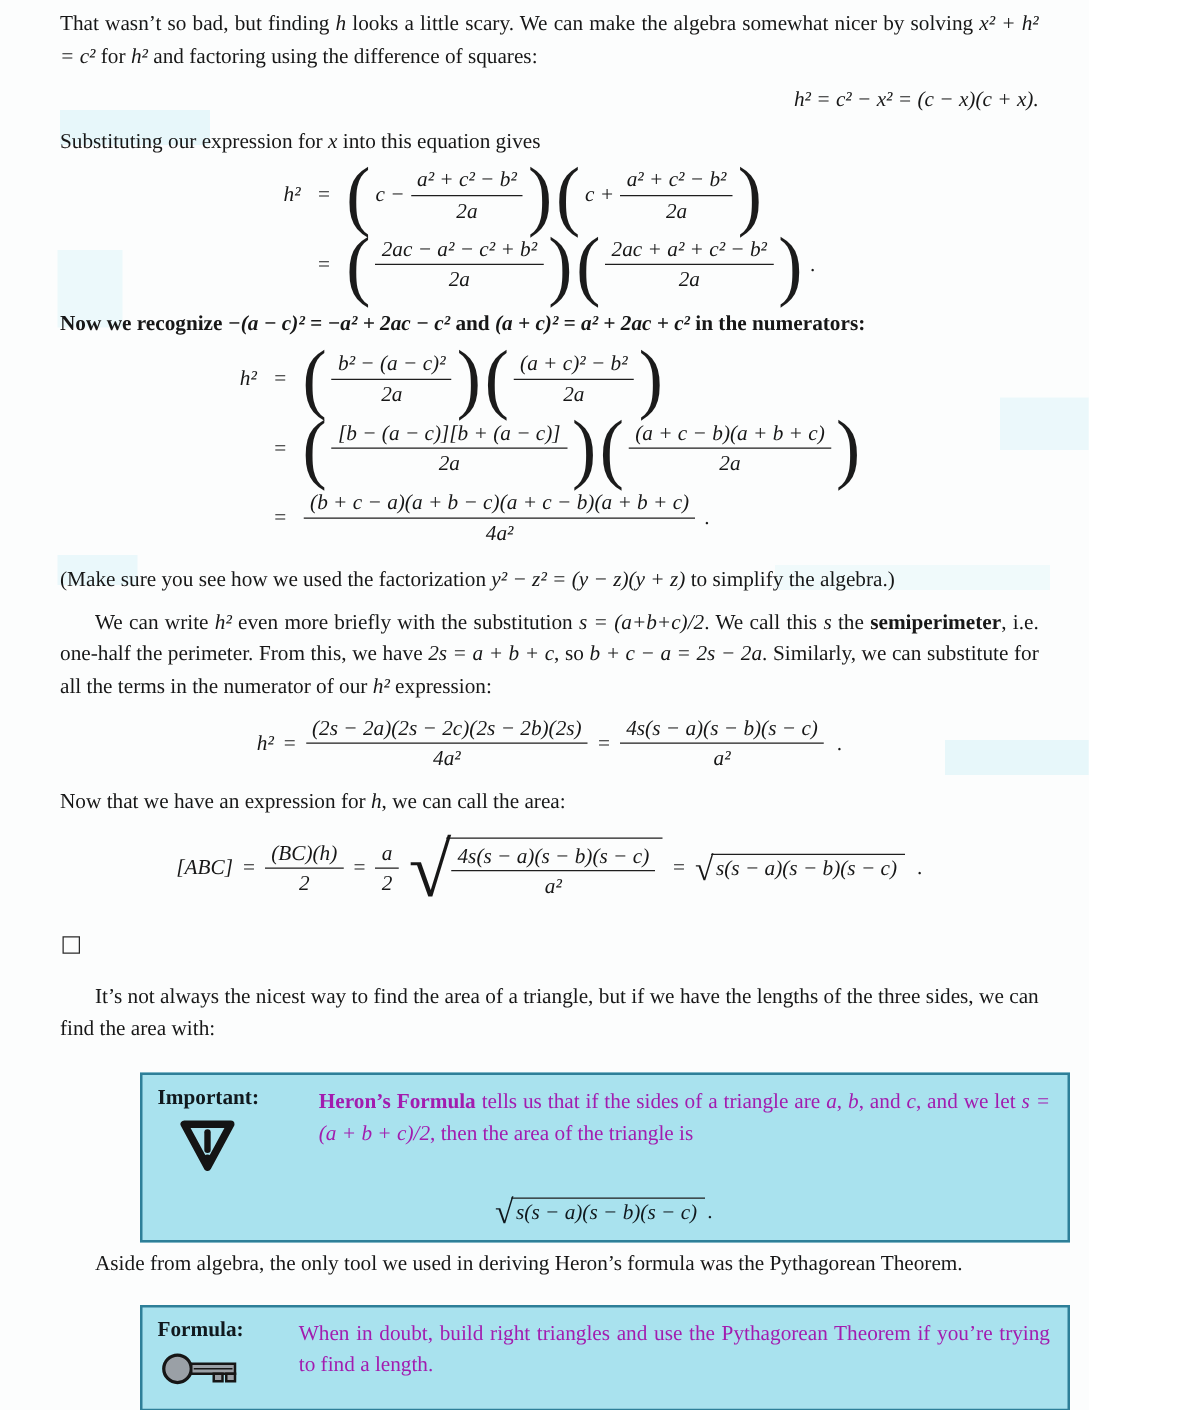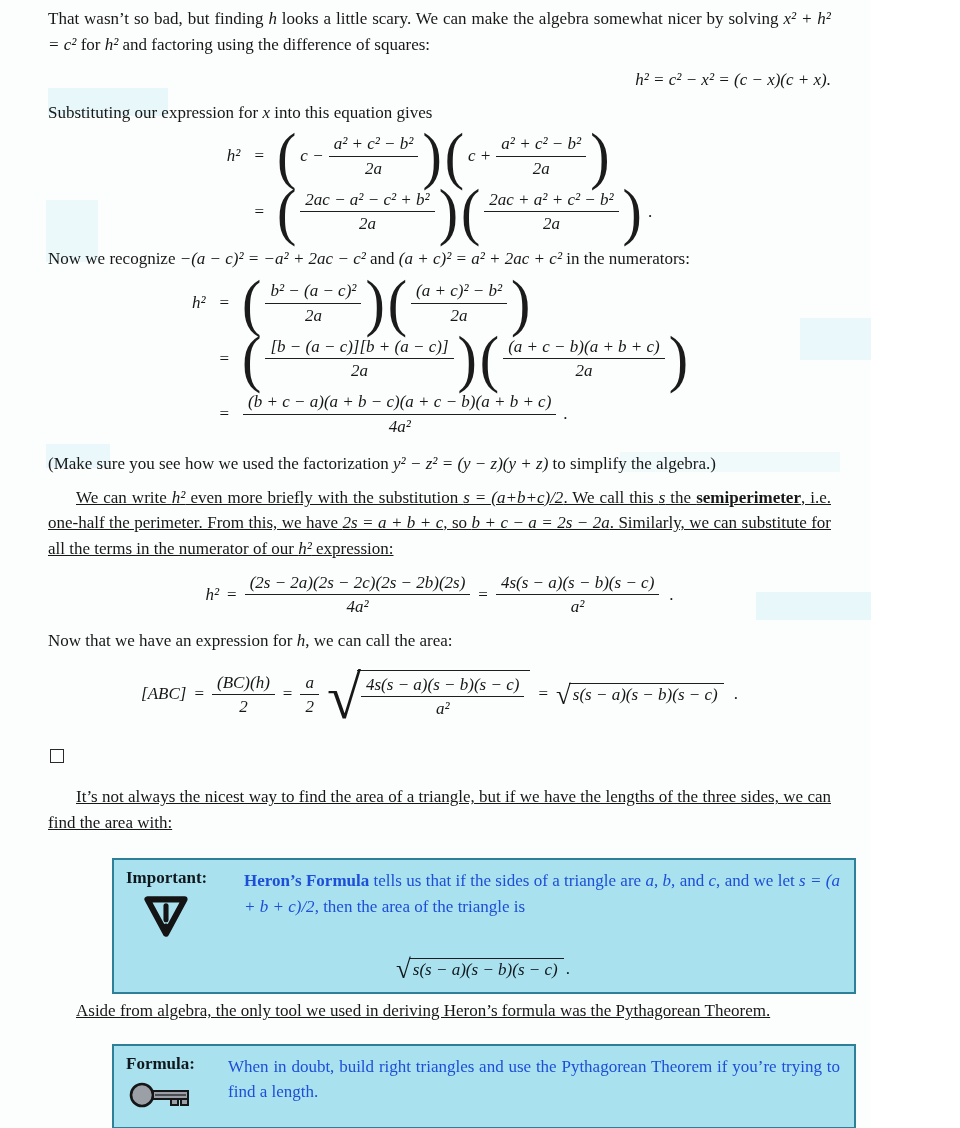--- a/index.html
+++ b/index.html
@@ -9,21 +9,21 @@
     background: #fcfdfd;
     overflow: hidden;
     font-family: "Liberation Serif", "DejaVu Serif", serif;
     font-size: 17px;
     color: #171717;
   }
   .content { padding: 6px 40px 0 48px; position: relative; z-index: 2; }
 
   
   .para { text-align: justify; line-height: 1.52; margin: 0; }
-  .indent { text-indent: 28px; text-decoration: underline; }
+  .indent { text-indent: 28px; }
   .seg-p { font-style: normal; }
   .seg-i { font-style: italic; }
   .seg-b { font-weight: bold; }
 
   
   .ceq { text-align: right; font-style: italic; margin: 14px 0 10px; }
 
   
   .eqblock {
     display: grid;
@@ -65,40 +65,40 @@
   }
 
   
   .cbox {
     width: 744px; margin-left: 64px; box-sizing: border-box;
     background: #a9e2ee; border: 2px solid #2e7f98;
     padding: 8px 14px 10px 12px;
   }
   .ibox { margin-top: 22px; }
   .kbox { margin-top: 20px; }
-  .cbox-grid { display: grid; grid-template-columns: 112px 1fr; column-gap: 6px; }
+  .cbox-grid { display: grid; grid-template-columns: 112px 1fr; column-gap: 17px; }
   .kbox .cbox-grid { grid-template-columns: 96px 1fr; }
   .box-label { font-weight: bold; color: #10181d; }
-  .box-body { text-align: justify; line-height: 1.5; color: #1d4ed8; }
+  .box-body { text-align: justify; line-height: 1.5; color: #a21caf; }
   .box-icon { margin: 4px 0 0 14px; }
   .box-formula { grid-column: 1 / -1; text-align: center; margin-top: 8px; color: #10181d;
                  display: flex; justify-content: center; align-items: center; }
 
   
   .artifact { position: absolute; background: rgb(126, 220, 238); z-index: 1; pointer-events: none; }
   .a1 { left: 48px; top: 88px;  width: 120px; height: 28px; opacity: .16; }
   .a2 { left: 46px; top: 200px; width: 52px;  height: 62px; opacity: .12; }
   .a3 { left: 800px; top: 318px; width: 112px; height: 42px; opacity: .13; }
   .a4 { left: 756px; top: 592px; width: 158px; height: 28px; opacity: .16; }
   .a5 { left: 46px; top: 444px; width: 64px; height: 24px; opacity: .14; }
   .a6 { left: 620px; top: 452px; width: 220px; height: 20px; opacity: .09; }
 
   .spacer-eq1 { margin-top: 12px; }
   #p2 { margin-top: 10px; }
-  #p3 { margin-top: 12px; }
+  #p3 { margin-top: 12px; font-weight: bold; }
   #p4 { margin-top: 14px; }
   #p5 { margin-top: 8px; }
   #p6 { margin-top: 10px; }
   #p7 { margin-top: 16px; }
   #p8 { margin-top: 4px; }
 </style>
 </head>
 <body>
 
 <div class="page">

